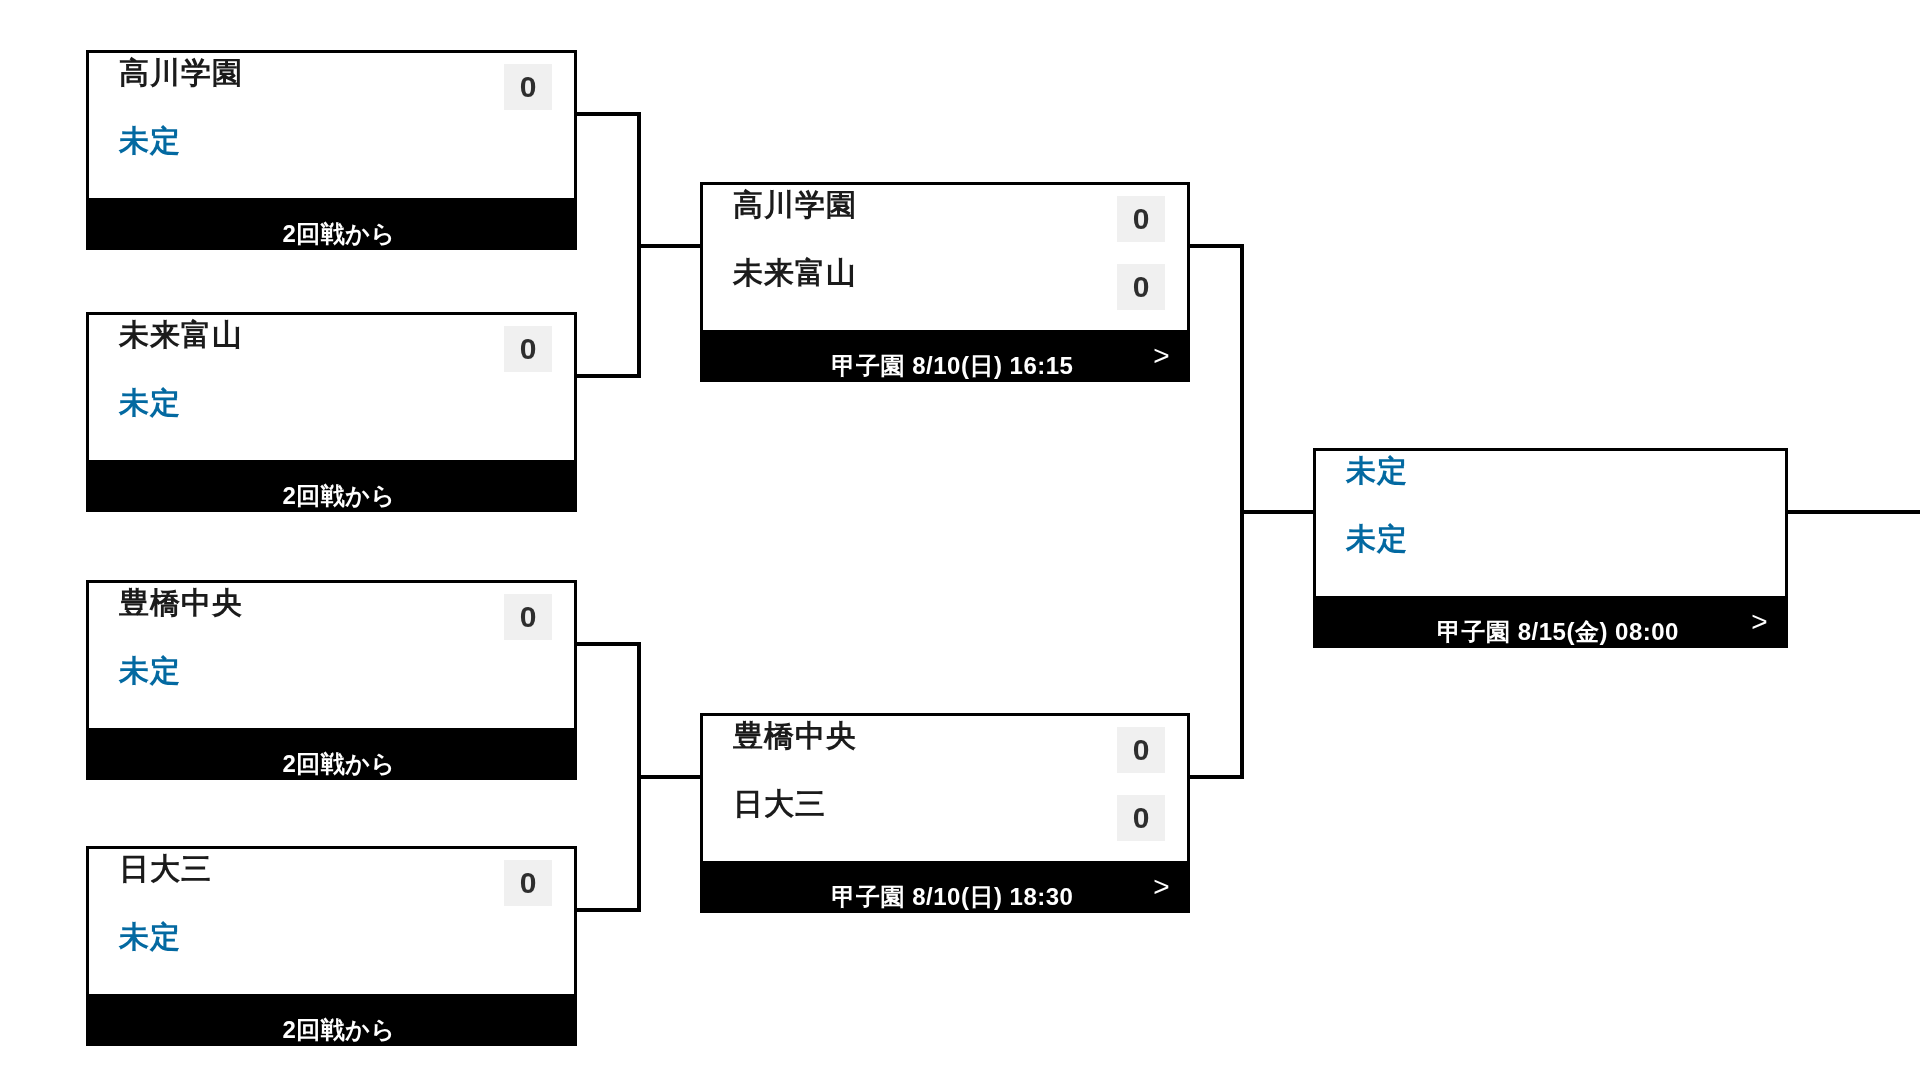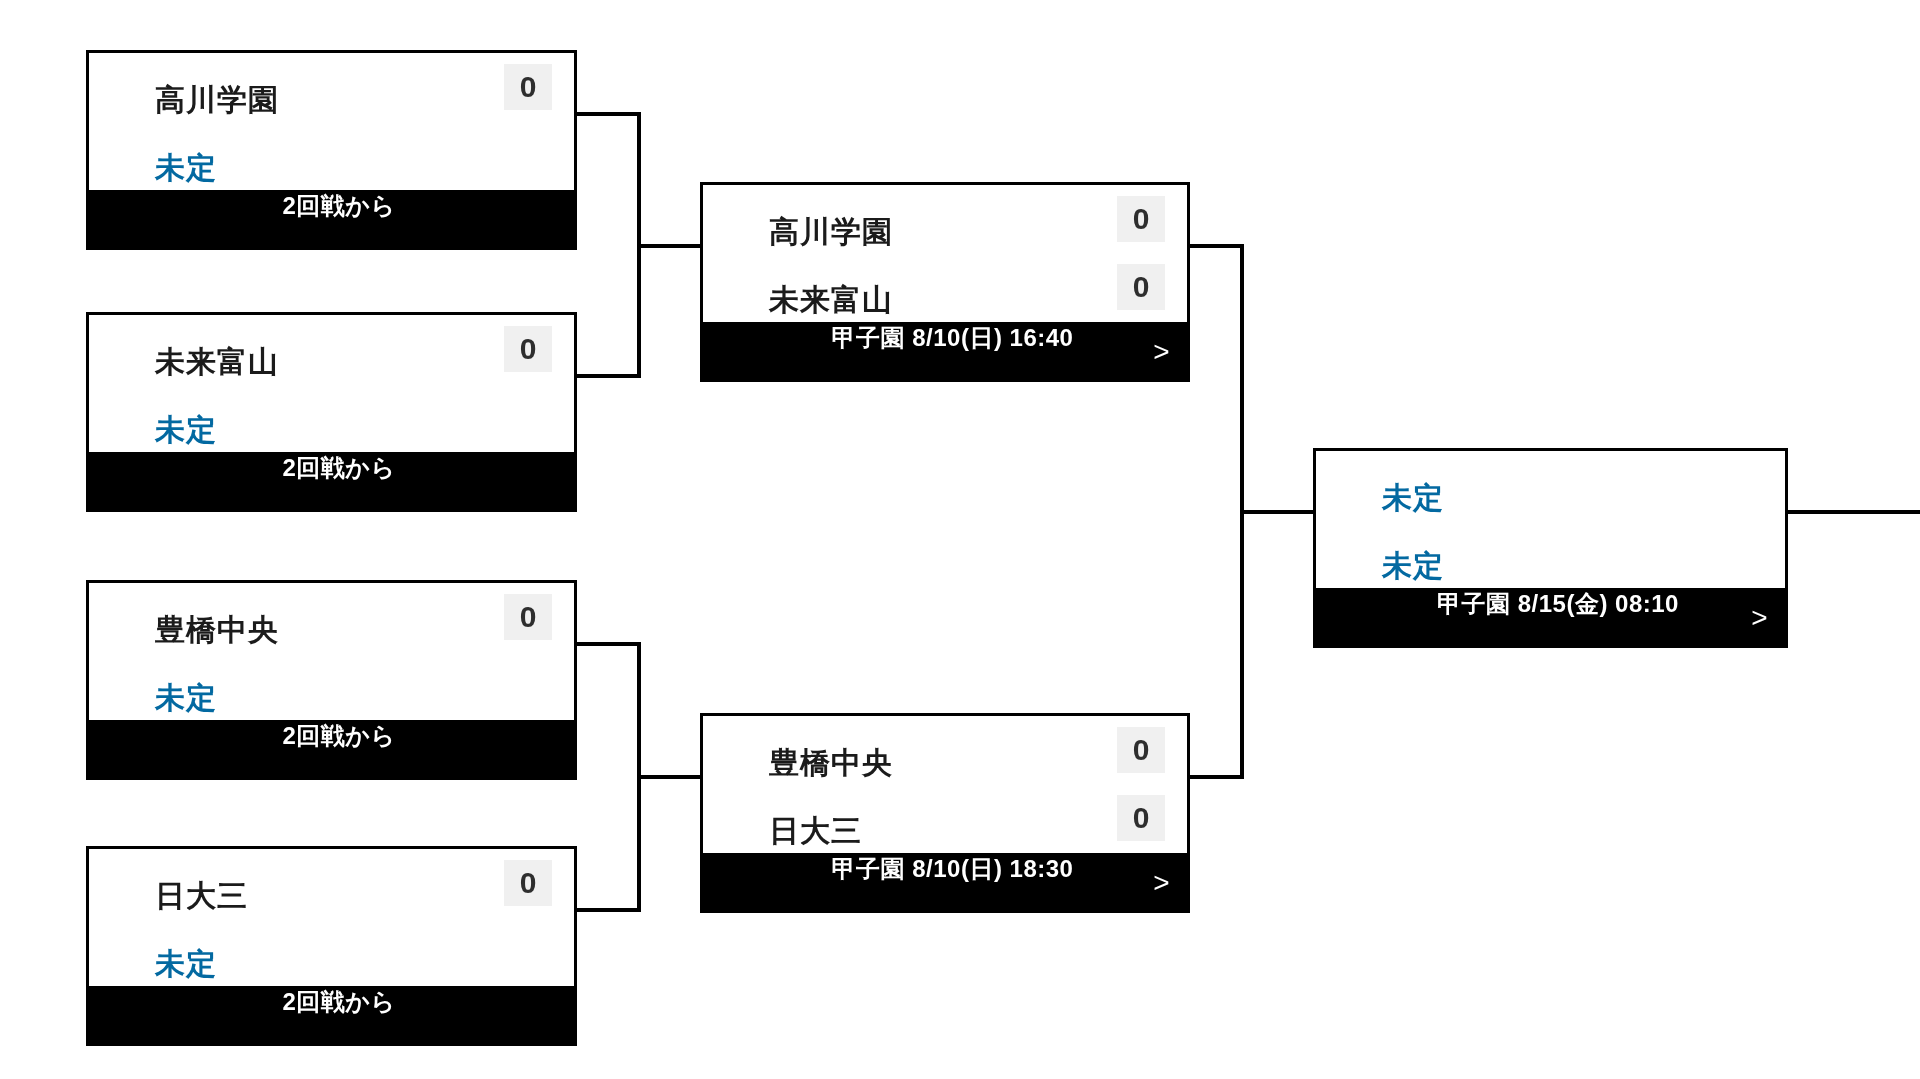--- a/index.html
+++ b/index.html
@@ -15,22 +15,21 @@
     position:absolute;
     background:#ffffff;
     border:3px solid #000000;
     box-sizing:border-box;
     height:200px;
   }
   .row{
     position:relative;
     height:68px;
     display:flex;
-    align-items:flex-end;
-    padding-left:36px;
+    align-items:flex-start;
   }
   .team{
     margin-left:30px;
     font-size:30px;
     font-weight:700;
     color:#1b1b1b;
     letter-spacing:1px;
     white-space:nowrap;
   }
   .team.tbd{color:#0369a1;}
@@ -41,24 +40,24 @@
     width:48px;height:46px;
     background:#f0f0f0;
     color:#2e2e2e;
     font-size:30px;
     font-weight:700;
     display:flex;align-items:center;justify-content:center;
   }
   .cardfooter{
     position:absolute;
     left:-3px;right:-3px;bottom:-3px;
-    height:60px;
+    height:52px;
     background:#000000;
     color:#ffffff;
-    display:flex;align-items:flex-start;justify-content:center;
+    display:flex;align-items:flex-end;justify-content:center;
     font-size:24px;
     font-weight:700;
     letter-spacing:0.5px;
     padding-left:15px;
   }
   .chevron{
     position:absolute;
     right:20px;
     top:50%;
     transform:translateY(-50%);
@@ -152,21 +151,21 @@
   <div class="card m1">
     <div class="row">
       <span class="team">高川学園</span>
       <span class="score">0</span>
     </div>
     <div class="row">
       <span class="team">未来富山</span>
       <span class="score">0</span>
     </div>
     <div class="cardfooter">
-      <span>甲子園 8/10(日) 16:40</span>
+      <span>甲子園 8/10(日) 16:15</span>
       <span class="chevron">&gt;</span>
     </div>
   </div>
 
   <div class="card m2">
     <div class="row">
       <span class="team">豊橋中央</span>
       <span class="score">0</span>
     </div>
     <div class="row">
@@ -180,21 +179,21 @@
   </div>
 
   <div class="card f1">
     <div class="row">
       <span class="team tbd">未定</span>
     </div>
     <div class="row">
       <span class="team tbd">未定</span>
     </div>
     <div class="cardfooter">
-      <span>甲子園 8/15(金) 08:10</span>
+      <span>甲子園 8/15(金) 08:00</span>
       <span class="chevron">&gt;</span>
     </div>
   </div>
 
   <div class="line l1"></div>
   <div class="line l2"></div>
   <div class="line v1"></div>
   <div class="line s1"></div>
   <div class="line l3"></div>
   <div class="line l4"></div>

